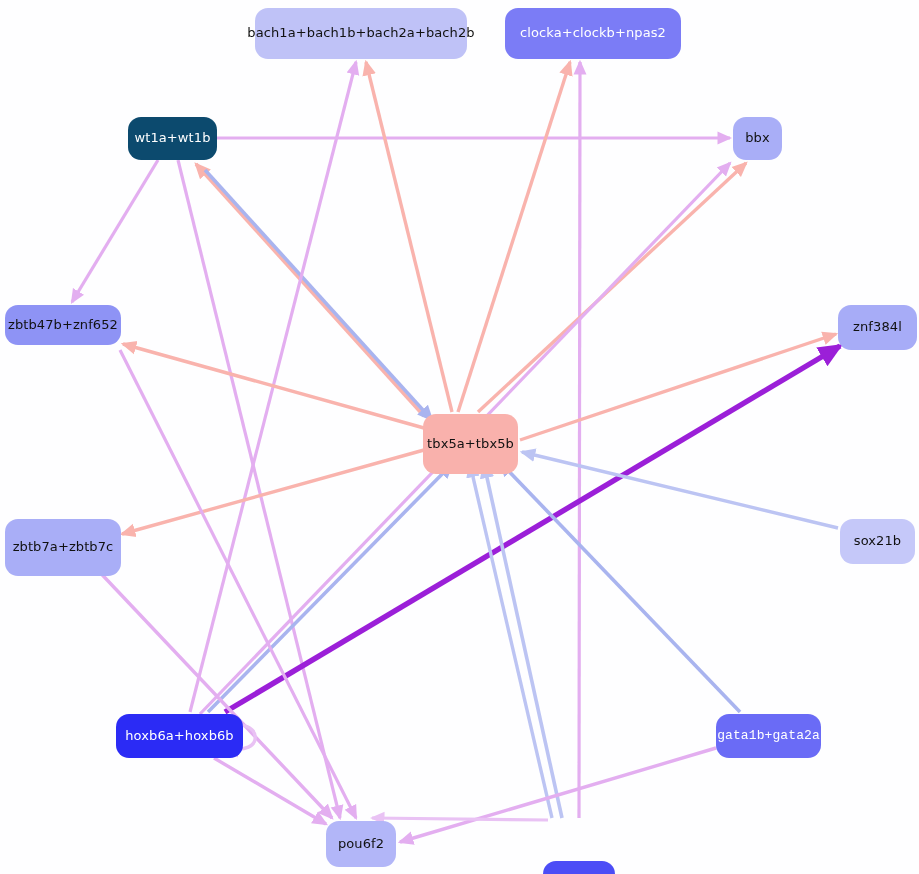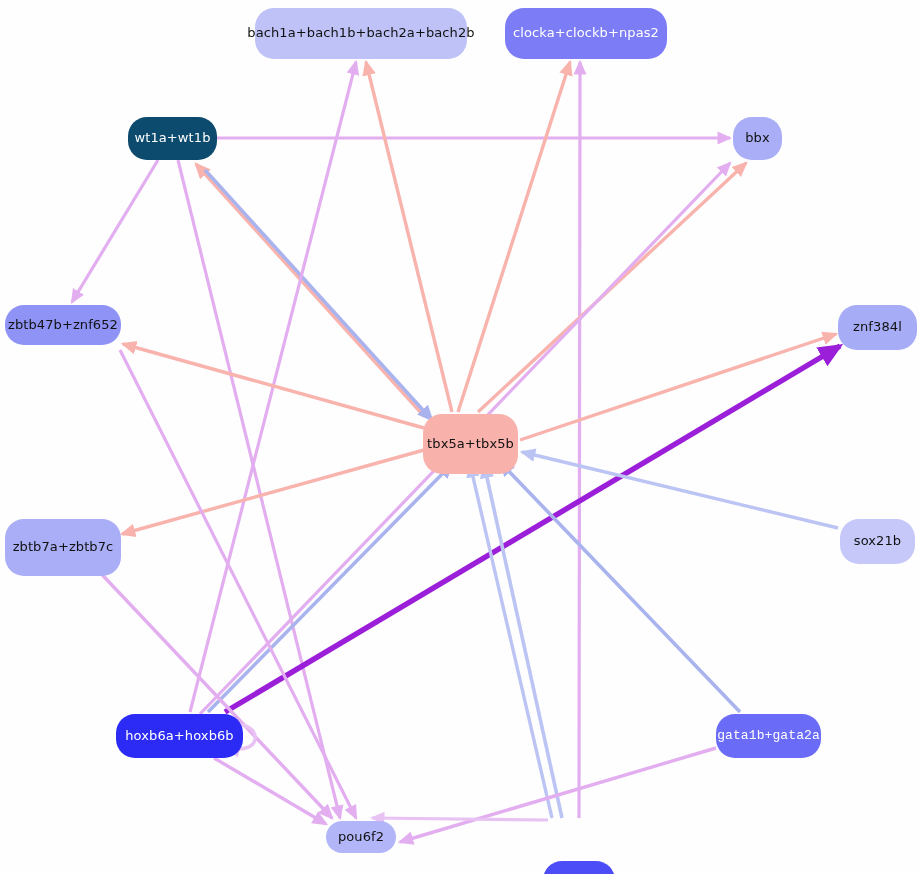--- a/index.html
+++ b/index.html
@@ -20,21 +20,21 @@
   #net-svg {
     position: absolute;
     left: 0;
     top: 0;
     width: 919px;
     height: 874px;
   }
   .node-box {
     position: absolute;
     box-sizing: border-box;
-    border-radius: 19px;
+    border-radius: 13px;
     display: flex;
     align-items: center;
     justify-content: center;
     text-align: center;
     font-size: 13px;
     line-height: 1.1;
     letter-spacing: 0.1px;
     white-space: nowrap;
     user-select: none;
     cursor: pointer;
@@ -93,21 +93,21 @@
         <line x1="716" y1="748" x2="400" y2="842" stroke="#e3aef0" stroke-width="3.4" stroke-linecap="butt" marker-end="url(#mk-e3aef0)"></line>
         <line x1="548" y1="820" x2="372" y2="818" stroke="#e9c2f4" stroke-width="3.2" stroke-linecap="butt" marker-end="url(#mk-e9c2f4)"></line>
         <line x1="120" y1="350" x2="356" y2="818" stroke="#e3aef0" stroke-width="3.2" stroke-linecap="butt" marker-end="url(#mk-e3aef0)"></line>
       </g>
   </svg>
 
   <div id="nodes-layer">
       <div class="node-box" style="left: 255px; top: 8px; width: 212px; height: 51px; background: rgb(191, 194, 247); color: rgb(17, 17, 17);">
         <span>bach1a+bach1b+bach2a+bach2b</span>
       </div>
-      <div class="node-box" style="left: 505px; top: 8px; width: 162px; height: 51px; background: rgb(123, 124, 246); color: rgb(255, 255, 255);">
+      <div class="node-box" style="left: 505px; top: 8px; width: 176px; height: 51px; background: rgb(123, 124, 246); color: rgb(255, 255, 255);">
         <span>clocka+clockb+npas2</span>
       </div>
       <div class="node-box" style="left: 128px; top: 117px; width: 89px; height: 43px; background: #0c4a6e; color: rgb(255, 255, 255);">
         <span>wt1a+wt1b</span>
       </div>
       <div class="node-box" style="left: 733px; top: 117px; width: 49px; height: 43px; background: rgb(169, 174, 247); color: rgb(17, 17, 17);">
         <span>bbx</span>
       </div>
       <div class="node-box" style="left: 5px; top: 305px; width: 116px; height: 40px; background: rgb(142, 147, 245); color: rgb(17, 17, 17);">
         <span>zbtb47b+znf652</span>
@@ -123,21 +123,21 @@
       </div>
       <div class="node-box" style="left: 840px; top: 519px; width: 75px; height: 45px; background: rgb(197, 200, 249); color: rgb(17, 17, 17);">
         <span>sox21b</span>
       </div>
       <div class="node-box" style="left: 116px; top: 714px; width: 127px; height: 44px; background: rgb(43, 43, 245); color: rgb(255, 255, 255);">
         <span>hoxb6a+hoxb6b</span>
       </div>
       <div class="node-box" style="left: 716px; top: 714px; width: 105px; height: 44px; background: rgb(106, 107, 246); color: rgb(255, 255, 255); font-family: Liberation Mono, monospace;">
         <span>gata1b+gata2a</span>
       </div>
-      <div class="node-box" style="left: 326px; top: 821px; width: 70px; height: 32px; background: rgb(178, 182, 248); color: rgb(17, 17, 17);">
+      <div class="node-box" style="left: 326px; top: 821px; width: 70px; height: 46px; background: rgb(178, 182, 248); color: rgb(17, 17, 17);">
         <span>pou6f2</span>
       </div>
       <div class="node-box" style="left: 543px; top: 821px; width: 72px; height: 45px; background: rgb(76, 77, 246); color: rgb(255, 255, 255); margin-top: 40px;">
         <span>tgif1</span>
       </div>
     </div>
 
 </div>
 
 </body></html>

